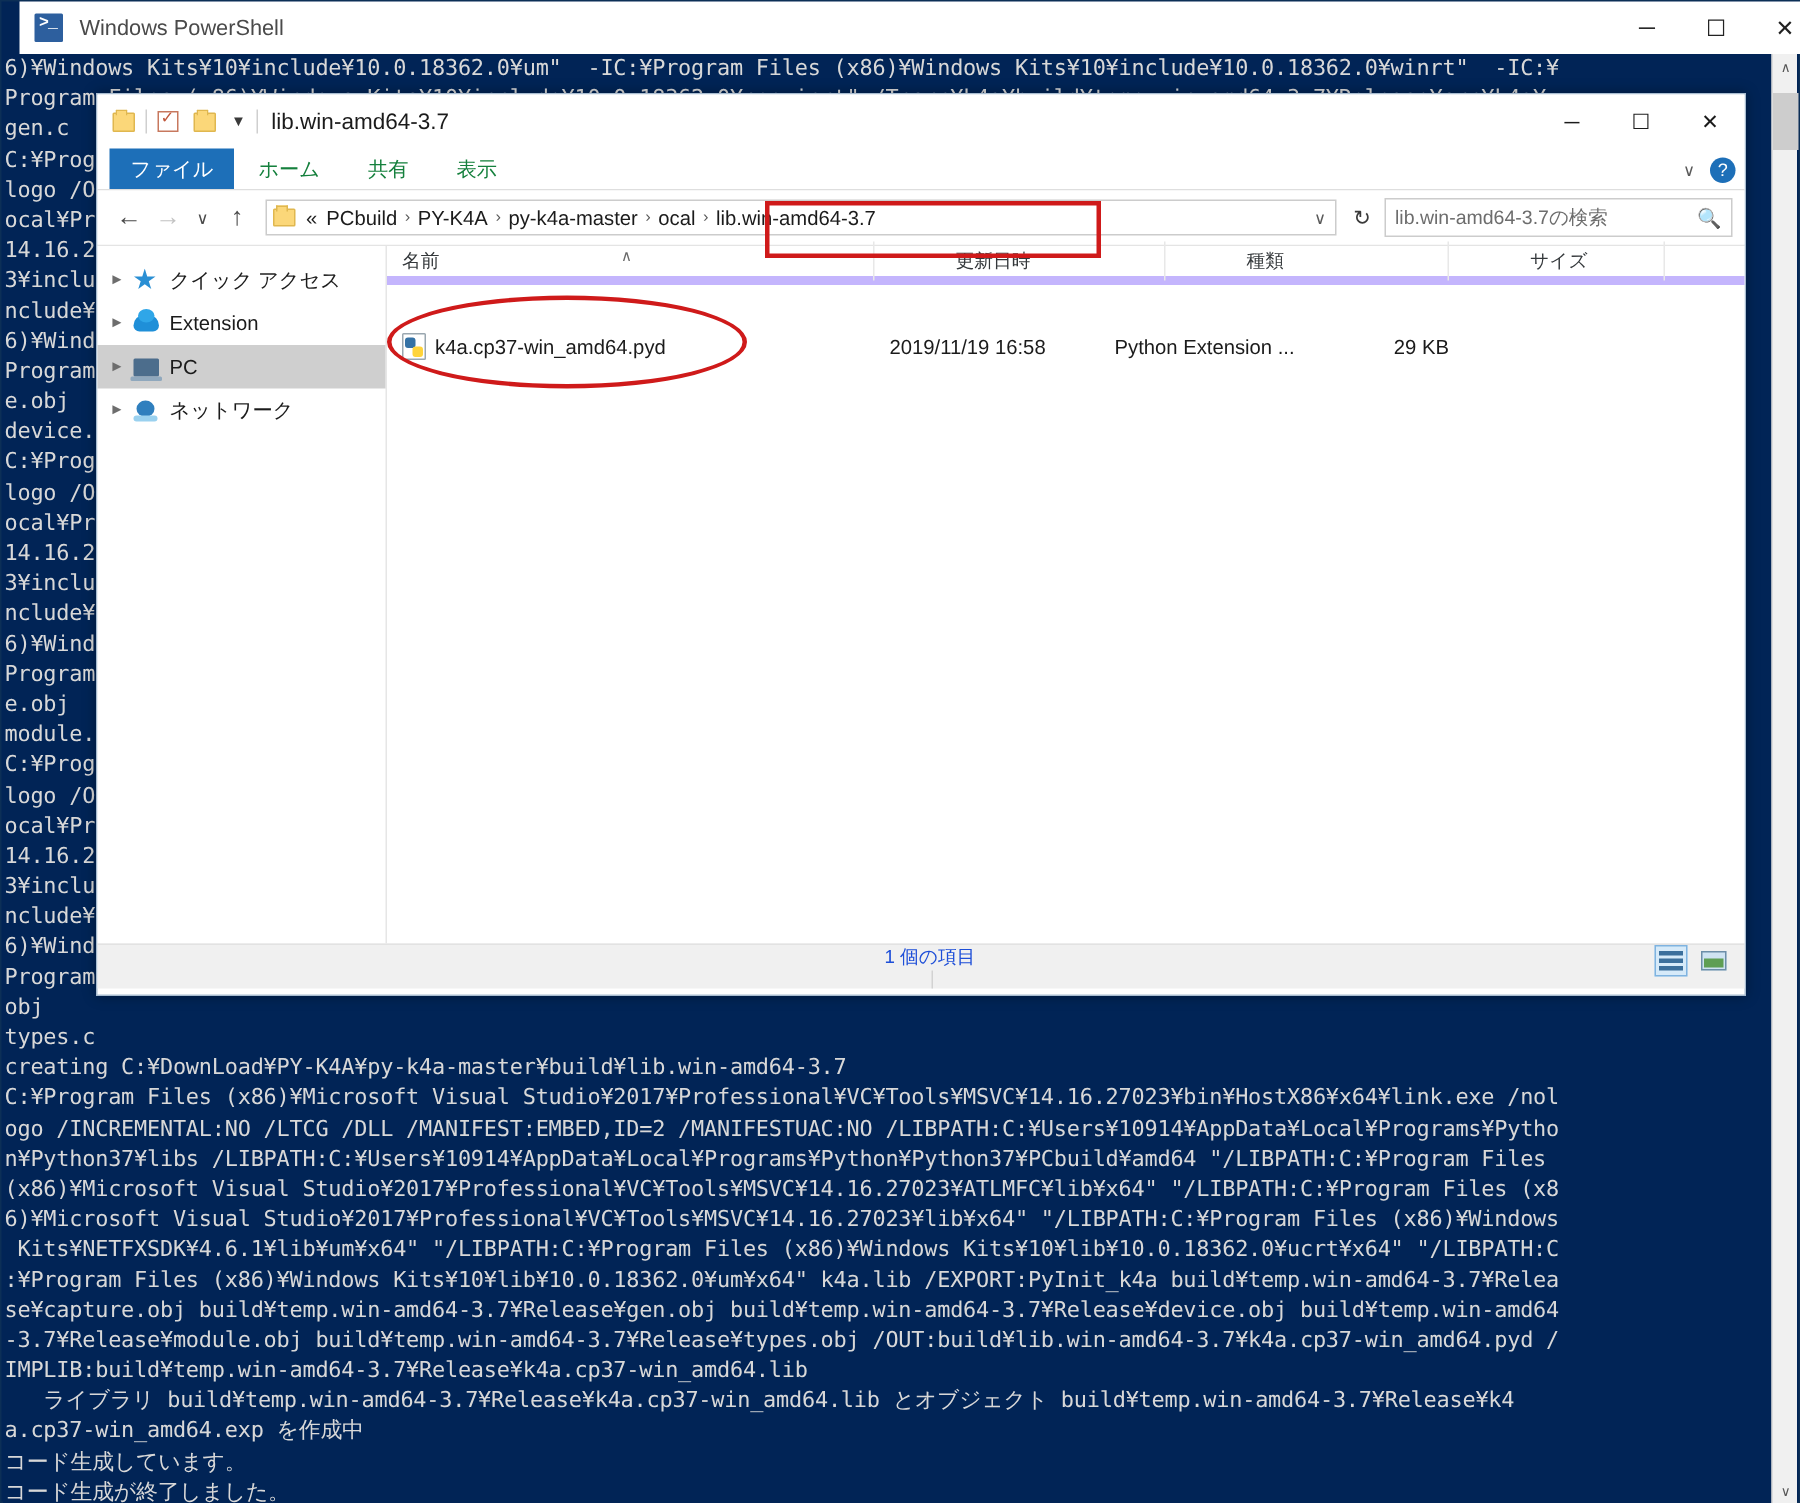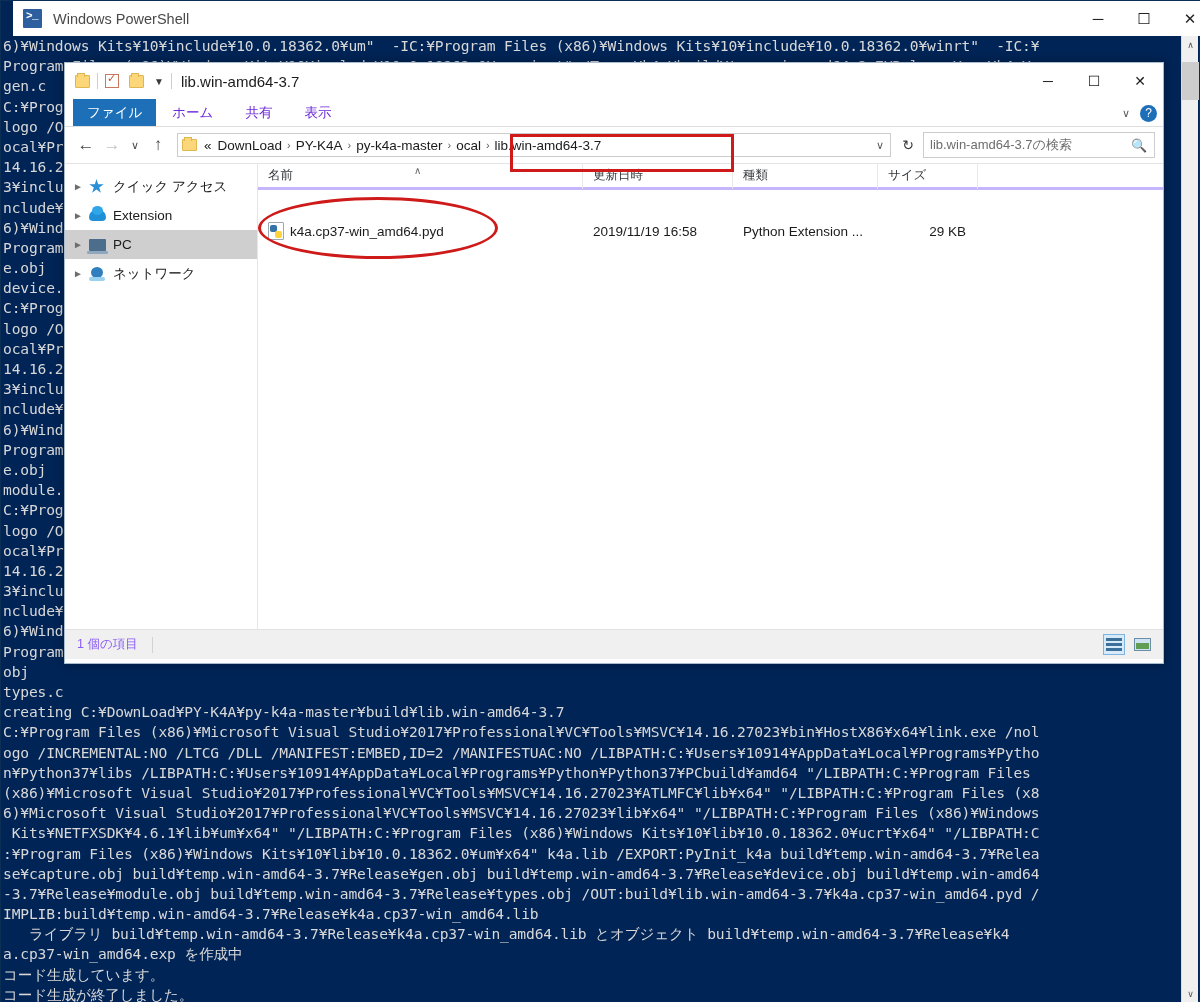--- a/index.html
+++ b/index.html
@@ -128,21 +128,21 @@
 
   
   #exp-ribbon {
     height: 28px; background: #ffffff;
     display: flex; align-items: stretch;
     border-bottom: 1px solid #dededE;
     position: relative;
   }
   .ribbon-tab {
     display: flex; align-items: center; justify-content: center;
-    padding: 0 16px; font-size: 13.5px; color: #6d28d9;
+    padding: 0 16px; font-size: 13.5px; color: #15803d;
   }
   .ribbon-tab.file {
     background: #1d6fb8; color: #ffffff; font-size: 13.5px;
     padding: 0 14px; margin-left: 8px;
   }
   #ribbon-right {
     position: absolute; right: 6px; top: 0; height: 28px;
     display: flex; align-items: center; gap: 10px;
   }
   .chev-down { font-size: 11px; color: #5a5a5a; }
@@ -201,23 +201,24 @@
   }
   .nav-item.selected { background: #cfcfcf; }
   .nav-chev {
     width: 16px; font-size: 10px; color: #6d6d6d; flex: 0 0 auto;
   }
   .nav-ico { width: 24px; flex: 0 0 auto; display: flex; align-items: center; }
 
   #exp-main { flex: 1; background: #ffffff; position: relative; }
   #col-header {
     height: 26px; display: flex; align-items: center;
-    border-bottom: 3px solid #c4b5fd;
+    border-bottom: 6px solid #c4b5fd;
     font-size: 12.5px; color: #34383b;
     position: relative;
+    gap: 44px;
   }
   .col {
     height: 26px; display: flex; align-items: center;
     padding-left: 10px; border-right: 1px solid #e8e8e8;
   }
   #col-sortmark {
     position: absolute; left: 156px; top: 1px;
     font-size: 10px; color: #6a6a6a;
   }
   .file-row {
@@ -225,22 +226,23 @@
     font-size: 13.5px; color: #1b1b1b;
   }
   .cell { padding-left: 10px; display: flex; align-items: center; margin-top: 24px; }
   .cell.right { justify-content: flex-end; padding-right: 12px; }
 
   
   #exp-status {
     height: 30px; background: #f0f0f0;
     border-top: 1px solid #e2e2e2;
     display: flex; align-items: center;
-    font-size: 12.5px; color: #8b5cf6;
-    position: relative;
+    font-size: 12.5px; color: #1d4ed8;
+    position: relative;
+    flex-direction: column;
   }
   #exp-status .label { margin-left: 12px; }
   #exp-status .divider {
     width: 1px; height: 16px; background: #d2d2d2; margin-left: 14px;
   }
   #viewbtns { position: absolute; right: 10px; display: flex; gap: 6px; }
   .viewbtn {
     width: 22px; height: 21px; border: 1px solid transparent;
     display: flex; align-items: center; justify-content: center;
   }
@@ -387,21 +389,21 @@
 
   <div id="exp-addressrow">
     <div class="nav-btn">←</div>
     <div class="nav-btn disabled">→</div>
     <div class="nav-btn small">∨</div>
     <div class="nav-btn">↑</div>
 
     <div id="addressbar">
       <div class="folder-addr"></div>
       <span class="crumb">«</span>
-      <span class="crumb">DownLoad</span>
+      <span class="crumb">PCbuild</span>
       <span class="crumb-sep">›</span>
       <span class="crumb">PY-K4A</span>
       <span class="crumb-sep">›</span>
       <span class="crumb">py-k4a-master</span>
       <span class="crumb-sep">›</span>
       <span class="crumb">ocal</span>
       <span class="crumb-sep">›</span>
       <span class="crumb">lib.win-amd64-3.7</span>
       <span id="addr-chev">∨</span>
     </div>

